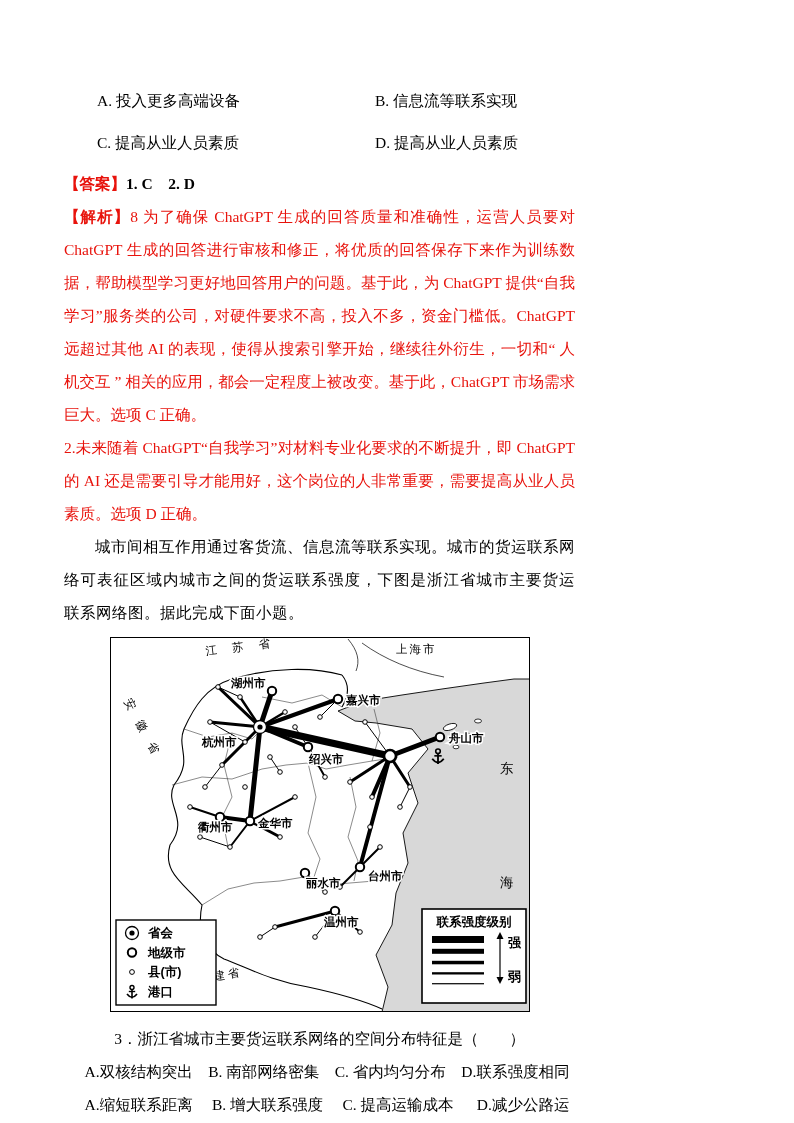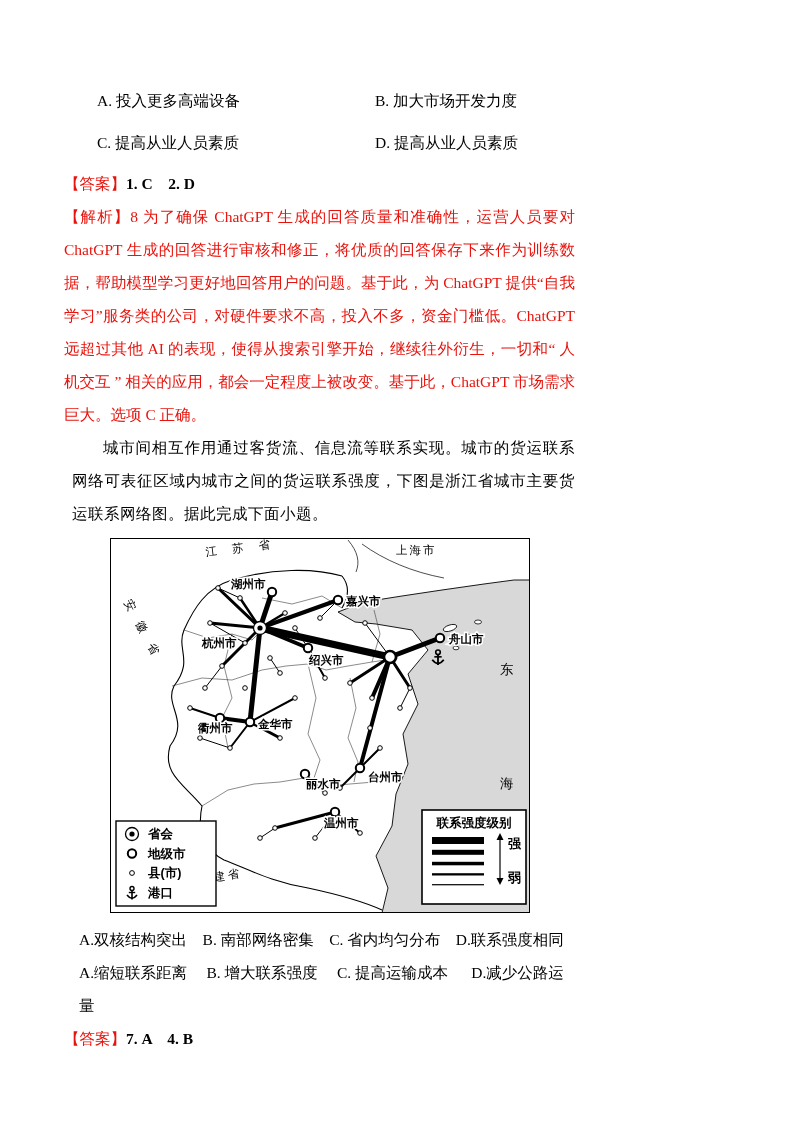--- a/index.html
+++ b/index.html
@@ -1,47 +1,48 @@
 <!DOCTYPE html>
 <html><head>
 <meta charset="utf-8">
 <style>
   html,body{margin:0;padding:0;background:#fff;}
   body{width:794px;height:1123px;overflow:hidden;
        font-family:"Liberation Serif","DejaVu Serif",serif;color:#000;}
   .page{box-sizing:border-box;width:672px;padding:84px 97px 0 64px;}
   .line,.para{font-size:15.5px;line-height:33px;margin:0;}
   .para{text-align:justify;white-space:pre-wrap;}
-  .keep{white-space:pre-wrap;}
+  .keep{white-space:pre-wrap;text-align:center;}
   .red{color:#e8130c;}
-  .marker{color:#e8130c;font-weight:normal;margin-top:34px;}
+  .marker{color:#e8130c;font-weight:bold;margin-top:34px;}
   .bold{font-weight:bold;}
   .opt-grid{display:grid;grid-template-columns:278px auto;margin:0 0 8px 33px;
             font-size:15.5px;line-height:33px;row-gap:9px;}
-  .indent{text-indent:2em;letter-spacing:0.5px;margin-left:8px;}
+  .indent{text-indent:2em;letter-spacing:0.5px;}
   .opts-line{margin-left:15px;}
   .map-wrap{width:420px;margin:8px auto 6px auto;}
   svg text{font-family:"Liberation Sans","DejaVu Sans",sans-serif;}
 </style>
 </head>
 <body>
 
 <div class="page">
 
   <div class="opt-grid">
     <span>A. 投入更多高端设备</span>
-    <span>B. 加大市场开发力度</span>
+    <span>B. 信息流等联系实现</span>
     <span>C. 提高从业人员素质</span>
     <span>D. 提高从业人员素质</span>
   </div>
 
   <p class="line"><span class="marker">【答案】</span><span class="bold keep">1. C    2. D</span></p>
 
   <p class="para red"><span class="marker">【解析】</span><span>8 为了确保 ChatGPT 生成的回答质量和准确性，运营人员要对 ChatGPT 生成的回答进行审核和修正，将优质的回答保存下来作为训练数据，帮助模型学习更好地回答用户的问题。基于此，为 ChatGPT 提供“自我学习”服务类的公司，对硬件要求不高，投入不多，资金门槛低。ChatGPT 远超过其他 AI 的表现，使得从搜索引擎开始，继续往外衍生，一切和“ 人机交互 ” 相关的应用，都会一定程度上被改变。基于此，ChatGPT 市场需求巨大。选项 C 正确。</span></p>
 
+  <p class="para red"><span>2.未来随着 ChatGPT“自我学习”对材料专业化要求的不断提升，即 ChatGPT 的 AI 还是需要引导才能用好，这个岗位的人非常重要，需要提高从业人员素质。选项 D 正确。</span></p>
 
   <p class="para indent">城市间相互作用通过客货流、信息流等联系实现。城市的货运联系网络可表征区域内城市之间的货运联系强度，下图是浙江省城市主要货运联系网络图。据此完成下面小题。</p>
 
   <div class="map-wrap">
     <svg id="mapsvg" width="420" height="375" viewBox="0 0 420 375" xmlns="http://www.w3.org/2000/svg">
         <rect x="0.5" y="0.5" width="419" height="374" fill="#fff" stroke="#000" stroke-width="1"></rect>
         <defs>
           <clipPath id="mapclip">
             <rect x="1" y="1" width="418" height="373"></rect>
           </clipPath>
@@ -188,19 +189,20 @@
           <rect x="322" y="346.12" width="52" height="1.2" fill="#000"></rect>
           <line x1="390" y1="301" x2="390" y2="341" stroke="#000" stroke-width="1.2"></line>
           <path d="M 390 295 L 386.5 302 L 393.5 302 Z" fill="#000"></path>
           <path d="M 390 347 L 386.5 340 L 393.5 340 Z" fill="#000"></path>
           <text x="398" y="310" font-size="13" font-weight="bold" fill="#000">强</text>
           <text x="398" y="344" font-size="13" font-weight="bold" fill="#000">弱</text>
         </g>
       </svg>
   </div>
 
+  <p class="line keep">3．浙江省城市主要货运联系网络的空间分布特征是（        ）</p>
   <p class="line keep opts-line">A.双核结构突出　B. 南部网络密集　C. 省内均匀分布　D.联系强度相同</p>
   <p class="line keep opts-line">A.缩短联系距离　 B. 增大联系强度　 C. 提高运输成本　  D.减少公路运量</p>
 
   <p class="line"><span class="marker">【答案】</span><span class="bold keep">7. A    4. B</span></p>
 
 
 </div>
 
 </body></html>

